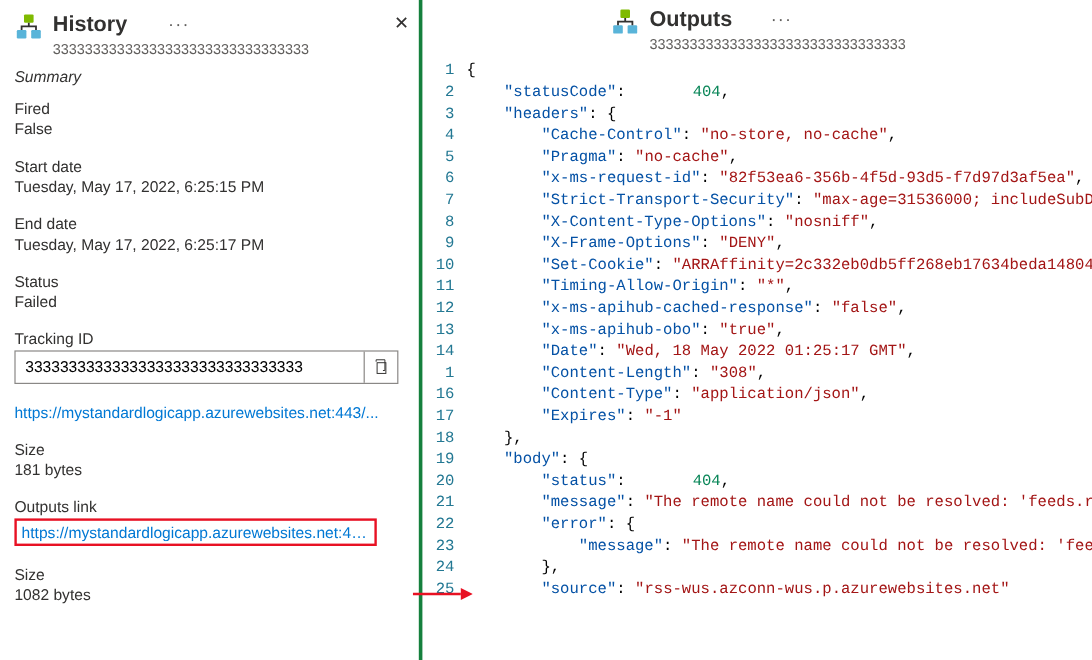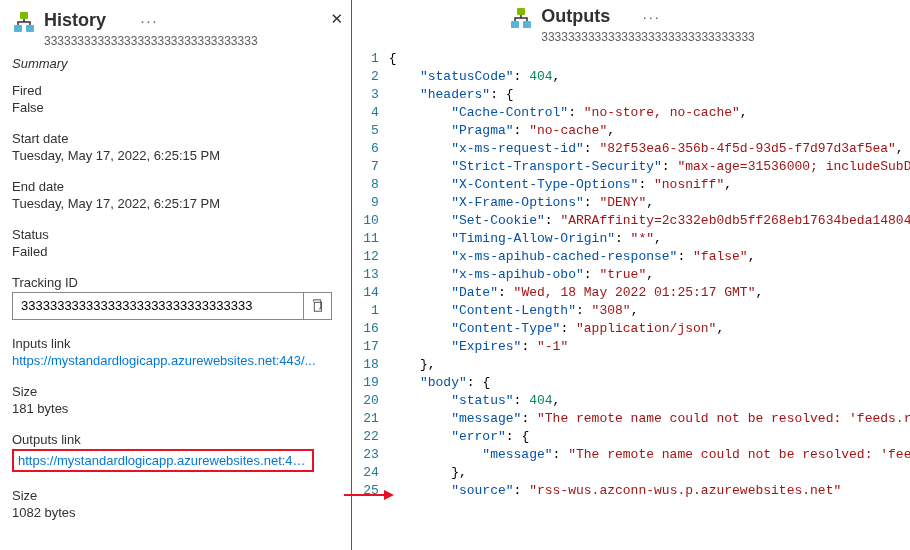--- a/index.html
+++ b/index.html
@@ -1,17 +1,17 @@
 <!DOCTYPE html>
 <html><head>
   <meta charset="utf-8">
   <style>
     * { margin: 0; padding: 0; box-sizing: border-box; }
     body { font-family: 'Segoe UI', Tahoma, sans-serif; font-size: 13px; color: #323130; background: #fff; width: 910px; height: 550px; overflow: hidden; display: flex; }
-    .panel-left { width: 352px; border-right: 1px solid #15803d; padding: 4px 0 0 12px; overflow-y: auto; }
+    .panel-left { width: 352px; border-right: 3px solid #15803d; padding: 4px 0 0 12px; overflow-y: auto; }
     .panel-right { flex: 1; padding: 0 0 0 10px; overflow: hidden; display: flex; flex-direction: column; align-items: center; }
     .header-row { display: flex; align-items: flex-start; padding: 6px 8px 4px 0; position: relative; }
     .logic-icon { width: 24px; height: 24px; margin-right: 8px; flex-shrink: 0; }
     .title-block { flex: 1; }
     .title-block h2 { font-size: 18px; font-weight: 600; color: #323130; line-height: 1.2; }
     .subtitle { font-size: 12px; color: #605e5c; margin-top: 2px; }
     .ellipsis-btn { font-size: 15px; color: #605e5c; padding: 0 8px; cursor: pointer; letter-spacing: 1px; }
     .close-btn { position: absolute; top: 6px; right: 8px; font-size: 15px; color: #323130; cursor: pointer; font-weight: 300; }
     .section { padding: 4px 8px 14px 0; }
     .sec-head { font-size: 13px; color: #323130; margin-bottom: 12px; font-style: italic; }
@@ -24,21 +24,21 @@
     .link { color: #0078d4; text-decoration: none; font-size: 13px; overflow: hidden; text-overflow: ellipsis; white-space: nowrap; max-width: 320px; display: block; }
     .highlighted { border: 2px solid #e81123; padding: 2px 4px; display: flex; align-items: center; max-width: 334px; }
     .highlighted .link { max-width: 290px; }
     .code-area { flex: 1; font-family: Consolas, 'Courier New', monospace; font-size: 13px; line-height: 18px; display: flex; overflow: hidden; padding-top: 2px; }
     .gutter { width: 36px; text-align: right; color: #237893; padding-right: 10px; user-select: none; }
     .gutter div { height: 18px; }
     .code-lines { flex: 1; white-space: pre; overflow: hidden; }
     .code-lines div { height: 18px; }
     .t-key { color: #0451a5; }
     .t-str { color: #a31515; }
-    .t-num { color: #098658; }
+    .t-num { color: #098658; margin-left: 48px; }
     .t-punc { color: #000; }
     .outputs-link-row { display: flex; align-items: center; }
   </style>
 </head>
 <body>
 
 <div class="panel-left">
   <div class="header-row">
     <svg class="logic-icon" viewBox="0 0 24 24">
         <rect x="8" y="2" width="8" height="7" rx="1" fill="#7fba00"></rect>
@@ -78,21 +78,20 @@
         <input type="text" readonly="" value="33333333333333333333333333333333" style="">
         <div class="copy-icon">
           <svg width="13" height="13" viewBox="0 0 16 16">
               <rect x="4" y="4" width="9" height="11" fill="none" stroke="#323130" stroke-width="1"></rect>
               <path d="M4 4V2h9v11h-2" fill="none" stroke="#323130" stroke-width="1" transform="translate(-1,-1)"></path>
             </svg>
         </div>
       </div>
     </div>
     <div class="field">
-      <div class="field-label">Inputs link</div>
       <a href="#" class="link">https://mystandardlogicapp.azurewebsites.net:443/...</a>
     </div>
     <div class="field">
       <div class="field-label">Size</div>
       <div class="field-value">181 bytes</div>
     </div>
     <div class="field">
       <div class="field-label">Outputs link</div>
       <div class="outputs-link-row">
         <div class="highlighted">

